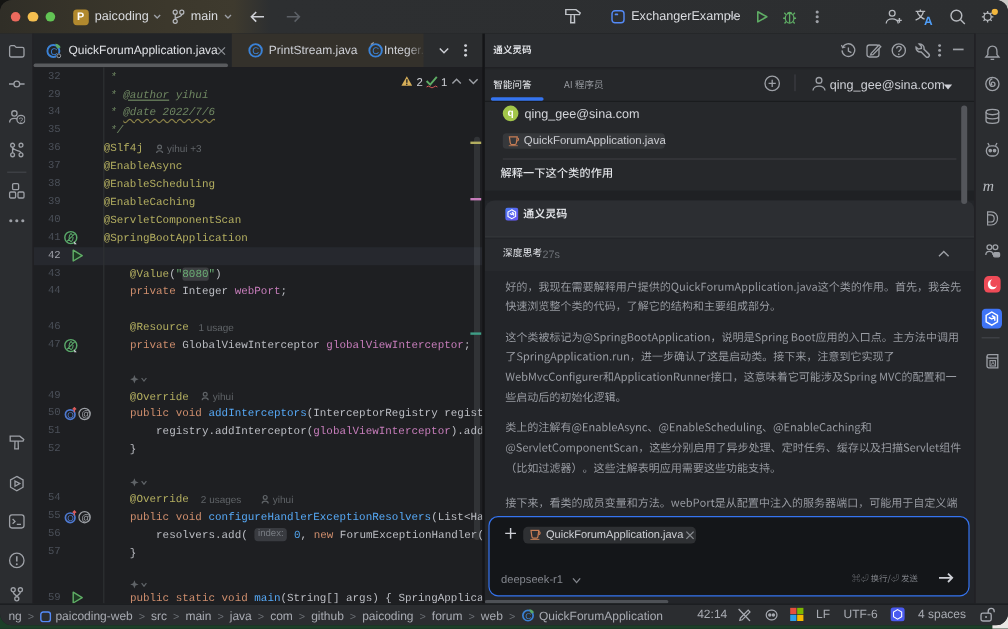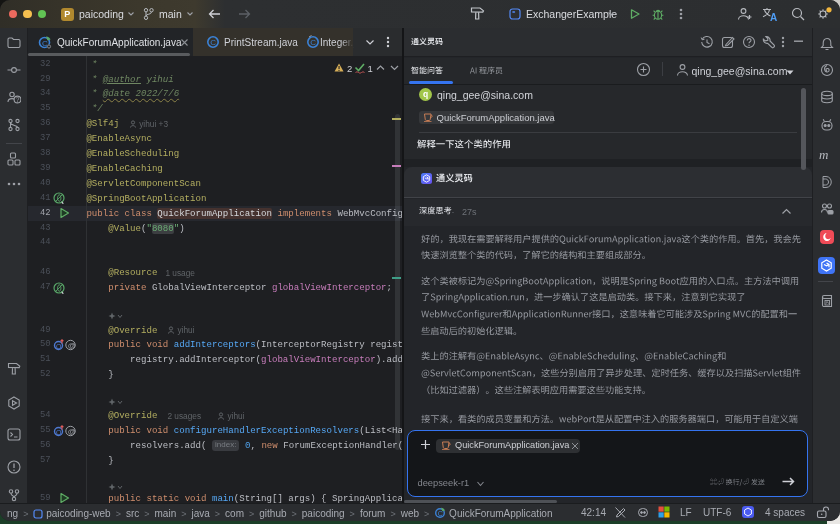--- a/index.html
+++ b/index.html
@@ -182,24 +182,24 @@
       <div class="abs mono" style="left:58.4px;top:75.1px"><span style="color:#b3ae60;text-align:center;">@EnableAsync</span></div>
       <div class="abs mono" style="left:0;top:90.0px;width:22.5px;text-align:right;color:#4b5059;font-size:8.8px">38</div>
       <div class="abs mono" style="left:58.4px;top:90.0px"><span style="color:#b3ae60;">@EnableScheduling</span></div>
       <div class="abs mono" style="left:0;top:104.9px;width:22.5px;text-align:right;color:#4b5059;font-size:8.8px">39</div>
       <div class="abs mono" style="left:58.4px;top:104.9px"><span style="color:#b3ae60;">@EnableCaching</span></div>
       <div class="abs mono" style="left:0;top:119.8px;width:22.5px;text-align:right;color:#4b5059;font-size:8.8px">40</div>
       <div class="abs mono" style="left:58.4px;top:119.8px"><span style="color:#b3ae60;">@ServletComponentScan</span></div>
       <div class="abs mono" style="left:0;top:134.7px;width:22.5px;text-align:right;color:#4b5059;font-size:8.8px">41</div>
       <div class="abs mono" style="left:58.4px;top:134.7px"><span style="color:#b3ae60;">@SpringBootApplication</span></div>
       <div class="abs mono" style="left:0;top:149.6px;width:22.5px;text-align:right;color:#a1a3ab;font-size:8.8px">42</div>
-      <div class="abs mono" style="left:58.4px;top:149.6px"><span style="color:#cf8e6d;">public class </span><span style="color:#bcbec4;background:#45322f;border-radius:2px;color:#d5d8dc;">QuickForumApplication</span><span style="color:#bcbec4;"> </span><span style="color:#cf8e6d;">implements</span><span style="color:#bcbec4;"> WebMvcConfig</span></div>
       <div class="abs mono" style="left:0;top:164.5px;width:22.5px;text-align:right;color:#4b5059;font-size:8.8px">43</div>
       <div class="abs mono" style="left:58.4px;top:164.5px"><span style="color:#b3ae60;">    @Value</span><span style="color:#bcbec4;">(</span><span style="color:#6aab73;">"</span><span style="color:#6aab73;background:#3c3e41;border-radius:2px;">8080</span><span style="color:#6aab73;">"</span><span style="color:#bcbec4;">)</span></div>
       <div class="abs mono" style="left:0;top:179.4px;width:22.5px;text-align:right;color:#4b5059;font-size:8.8px">44</div>
+      <div class="abs mono" style="left:58.4px;top:179.4px"><span style="color:#bcbec4;">    </span><span style="color:#cf8e6d;">private</span><span style="color:#bcbec4;"> Integer </span><span style="color:#c77dbb;">webPort</span><span style="color:#bcbec4;">;</span></div>
       <div class="abs mono" style="left:0;top:209.2px;width:22.5px;text-align:right;color:#4b5059;font-size:8.8px">46</div>
       <div class="abs mono" style="left:58.4px;top:209.2px"><span style="color:#b3ae60;">    @Resource</span></div>
       <div class="abs mono" style="left:0;top:224.1px;width:22.5px;text-align:right;color:#4b5059;font-size:8.8px">47</div>
       <div class="abs mono" style="left:58.4px;top:224.1px"><span style="color:#bcbec4;">    </span><span style="color:#cf8e6d;">private</span><span style="color:#bcbec4;"> GlobalViewInterceptor </span><span style="color:#c77dbb;">globalViewInterceptor</span><span style="color:#bcbec4;">;</span></div>
       <div class="abs mono" style="left:0;top:266.5px;width:22.5px;text-align:right;color:#4b5059;font-size:8.8px">49</div>
       <div class="abs mono" style="left:58.4px;top:266.5px"><span style="color:#b3ae60;">    @Override</span></div>
       <div class="abs mono" style="left:0;top:281.4px;width:22.5px;text-align:right;color:#4b5059;font-size:8.8px">50</div>
       <div class="abs mono" style="left:58.4px;top:281.4px"><span style="color:#bcbec4;">    </span><span style="color:#cf8e6d;">public void </span><span style="color:#56a8f5;">addInterceptors</span><span style="color:#bcbec4;">(InterceptorRegistry regist</span></div>
       <div class="abs mono" style="left:0;top:296.3px;width:22.5px;text-align:right;color:#4b5059;font-size:8.8px">51</div>
       <div class="abs mono" style="left:58.4px;top:296.3px"><span style="color:#bcbec4;">        registry.addInterceptor(</span><span style="color:#c77dbb;">globalViewInterceptor</span><span style="color:#bcbec4;">).add</span></div>
@@ -379,21 +379,21 @@
         <svg width="38" height="10.1" style="overflow:visible;display:block" viewBox="0 0 38 10.1">
           <path transform="translate(0,7.36)" fill="#dfe1e5" d="M0.4 -6.8C1.0 -6.3 1.7 -5.7 2.0 -5.2L2.8 -6.0C2.5 -6.4 1.7 -7.0 1.2 -7.5ZM2.5 -4.3H0.3V-3.3H1.5V-1.1C1.1 -0.9 0.6 -0.6 0.2 -0.1L0.9 0.8C1.3 0.2 1.7 -0.3 2.0 -0.3C2.2 -0.3 2.5 -0.0 2.9 0.2C3.5 0.5 4.3 0.6 5.4 0.6C6.4 0.6 8.0 0.6 8.7 0.5C8.7 0.3 8.9 -0.2 9.0 -0.5C8.0 -0.4 6.5 -0.3 5.5 -0.3C4.5 -0.3 3.6 -0.4 3.0 -0.7C2.8 -0.8 2.7 -1.0 2.5 -1.1ZM3.4 -7.5V-6.7H6.7C6.4 -6.5 6.2 -6.3 5.9 -6.2C5.5 -6.4 5.1 -6.5 4.7 -6.7L4.0 -6.1C4.4 -5.9 4.9 -5.7 5.3 -5.5H3.3V-0.7H4.4V-2.1H5.4V-0.8H6.4V-2.1H7.5V-1.7C7.5 -1.6 7.5 -1.6 7.4 -1.6C7.2 -1.6 6.9 -1.6 6.6 -1.6C6.8 -1.3 6.9 -1.0 6.9 -0.7C7.5 -0.7 7.9 -0.7 8.2 -0.9C8.5 -1.0 8.5 -1.2 8.5 -1.7V-5.5H7.3L7.3 -5.5L6.8 -5.8C7.5 -6.1 8.1 -6.6 8.5 -7.1L7.9 -7.6L7.6 -7.5ZM7.5 -4.7V-4.2H6.4V-4.7ZM4.4 -3.4H5.4V-2.9H4.4ZM4.4 -4.2V-4.7H5.4V-4.2ZM7.5 -3.4V-2.9H6.4V-3.4Z M12.7 -7.5C13.1 -6.8 13.5 -5.8 13.7 -5.2L14.7 -5.6C14.5 -6.2 14.1 -7.1 13.7 -7.8ZM16.3 -7.1C15.9 -5.4 15.1 -3.9 13.8 -2.6C12.8 -3.7 12.0 -5.1 11.4 -6.6L10.4 -6.3C11.0 -4.5 11.8 -3.1 13.0 -1.9C12.0 -1.1 10.9 -0.5 9.5 -0.1C9.7 0.1 9.9 0.6 10.0 0.8C11.6 0.4 12.8 -0.3 13.8 -1.1C14.8 -0.3 16.0 0.4 17.4 0.8C17.6 0.5 17.9 0.0 18.2 -0.2C16.8 -0.6 15.7 -1.1 14.7 -1.9C16.0 -3.2 16.9 -4.9 17.5 -6.8Z M20.2 -3.4C20.0 -2.8 19.7 -2.1 19.2 -1.7L20.1 -1.1C20.6 -1.6 20.9 -2.4 21.2 -3.1ZM25.6 -3.5C25.4 -2.9 25.0 -2.1 24.7 -1.7L25.5 -1.2C25.8 -1.6 26.2 -2.3 26.6 -2.9ZM22.4 -3.8C22.3 -1.9 22.0 -0.6 18.6 -0.1C18.9 0.2 19.1 0.6 19.2 0.9C21.5 0.4 22.6 -0.3 23.1 -1.4C23.8 -0.2 24.9 0.5 26.7 0.8C26.9 0.5 27.1 0.0 27.4 -0.2C25.2 -0.4 24.0 -1.3 23.5 -2.8C23.5 -3.1 23.6 -3.4 23.6 -3.8ZM19.5 -7.5V-6.6H25.3V-6.1H19.9V-5.4H25.3V-4.9H19.5V-4.0H26.3V-7.5Z M31.5 -2.0V-1.0H34.7V-2.0ZM32.1 -6.0C32.0 -5.0 31.9 -3.7 31.7 -2.9H32.0L35.2 -2.9C35.1 -1.2 34.9 -0.5 34.7 -0.3C34.6 -0.2 34.5 -0.2 34.4 -0.2C34.2 -0.2 33.8 -0.2 33.5 -0.2C33.6 0.1 33.7 0.5 33.8 0.8C34.2 0.8 34.6 0.8 34.9 0.8C35.2 0.7 35.4 0.6 35.6 0.4C35.9 0.0 36.1 -1.0 36.3 -3.4C36.3 -3.5 36.3 -3.8 36.3 -3.8H35.3C35.5 -5.0 35.6 -6.3 35.7 -7.3L34.9 -7.4L34.7 -7.3H31.6V-6.3H34.5C34.5 -5.6 34.4 -4.7 34.3 -3.8H32.9C33.0 -4.5 33.1 -5.3 33.1 -5.9ZM28.0 -7.4V-6.4H29.0C28.7 -5.2 28.4 -4.1 27.8 -3.3C27.9 -3.0 28.1 -2.3 28.2 -2.0C28.3 -2.1 28.4 -2.3 28.6 -2.5V0.4H29.5V-0.3H31.1V-4.5H29.5C29.7 -5.1 29.9 -5.8 30.0 -6.4H31.3V-7.4ZM29.5 -3.6H30.2V-1.3H29.5Z"></path>
         </svg>
       </div>
       <div class="abs" style="left:0;top:171px;width:408px;height:27px;background:#27292d"></div>
       <div class="abs" style="left:15.9px;top:179.4px">
         <svg width="34" height="9.0" style="overflow:visible;display:block" viewBox="0 0 34 9.0">
           <path transform="translate(0,6.56)" fill="#d3d5da" d="M2.7 -6.5V-4.9H3.4V-5.8H6.9V-5.0H7.6V-6.5ZM4.1 -5.4C3.7 -4.8 3.2 -4.2 2.6 -3.8C2.7 -3.7 3.0 -3.4 3.1 -3.3C3.7 -3.7 4.4 -4.5 4.8 -5.1ZM5.4 -5.1C6.0 -4.6 6.6 -3.8 6.9 -3.3L7.5 -3.8C7.2 -4.2 6.5 -4.9 5.9 -5.4ZM0.6 -6.2C1.1 -6.0 1.7 -5.6 2.0 -5.4L2.4 -6.1C2.1 -6.3 1.5 -6.6 1.0 -6.8ZM0.3 -4.0C0.8 -3.8 1.4 -3.4 1.7 -3.1L2.1 -3.8C1.8 -4.0 1.1 -4.4 0.6 -4.6ZM0.4 0.0 1.0 0.6C1.4 -0.2 1.9 -1.2 2.3 -2.0L1.8 -2.6C1.4 -1.6 0.8 -0.6 0.4 0.0ZM4.7 -3.8V-3.0H2.6V-2.3H4.3C3.8 -1.4 3.0 -0.7 2.2 -0.3C2.3 -0.2 2.6 0.1 2.7 0.3C3.5 -0.1 4.2 -0.9 4.7 -1.7V0.6H5.5V-1.7C6.0 -0.9 6.6 -0.2 7.3 0.2C7.4 0.0 7.7 -0.2 7.9 -0.4C7.1 -0.8 6.4 -1.5 5.9 -2.3H7.6V-3.0H5.5V-3.8Z M11.4 -5.2V-4.6H10.1V-4.0H11.4V-2.6H14.6V-4.0H15.9V-4.6H14.6V-5.2H13.9V-4.6H12.1V-5.2ZM13.9 -4.0V-3.2H12.1V-4.0ZM14.3 -1.6C13.9 -1.2 13.5 -0.9 13.0 -0.7C12.4 -0.9 12.0 -1.2 11.7 -1.6ZM10.2 -2.2V-1.6H11.2L10.9 -1.5C11.2 -1.0 11.6 -0.7 12.1 -0.4C11.4 -0.2 10.6 -0.1 9.8 -0.0C10.0 0.2 10.1 0.5 10.2 0.6C11.1 0.5 12.1 0.3 12.9 0.0C13.7 0.4 14.6 0.6 15.7 0.7C15.8 0.5 16.0 0.2 16.1 0.0C15.3 -0.1 14.5 -0.2 13.8 -0.4C14.5 -0.8 15.0 -1.3 15.4 -2.0L14.9 -2.2L14.8 -2.2ZM12.0 -6.8C12.1 -6.6 12.2 -6.4 12.3 -6.1H9.2V-3.9C9.2 -2.7 9.1 -0.9 8.5 0.3C8.7 0.4 9.0 0.6 9.2 0.7C9.8 -0.6 10.0 -2.6 10.0 -3.9V-5.4H16.0V-6.1H13.2C13.1 -6.4 13.0 -6.7 12.8 -7.0Z M18.7 -2.0V-0.5C18.7 0.3 19.0 0.5 20.0 0.5C20.2 0.5 21.3 0.5 21.5 0.5C22.3 0.5 22.5 0.2 22.6 -0.9C22.4 -1.0 22.1 -1.1 21.9 -1.2C21.9 -0.3 21.8 -0.2 21.4 -0.2C21.2 -0.2 20.2 -0.2 20.0 -0.2C19.6 -0.2 19.5 -0.2 19.5 -0.5V-2.0ZM19.5 -2.2C20.1 -1.9 20.8 -1.4 21.2 -1.0L21.7 -1.6C21.4 -1.9 20.6 -2.4 20.0 -2.7ZM22.4 -1.9C22.9 -1.2 23.3 -0.4 23.5 0.2L24.3 -0.1C24.1 -0.7 23.6 -1.5 23.1 -2.1ZM17.6 -2.1C17.5 -1.4 17.1 -0.6 16.8 -0.1L17.4 0.2C17.9 -0.3 18.1 -1.1 18.3 -1.8ZM17.6 -6.6V-2.8H23.4V-6.6ZM18.3 -4.4H20.1V-3.5H18.3ZM20.9 -4.4H22.6V-3.5H20.9ZM18.3 -5.9H20.1V-5.0H18.3ZM20.9 -5.9H22.6V-5.0H20.9Z M31.4 -6.6C31.1 -6.2 30.8 -5.8 30.4 -5.5V-6.0H28.7V-6.9H27.9V-6.0H25.9V-5.4H27.9V-4.6H25.2V-3.9H28.3C27.3 -3.2 26.1 -2.6 24.9 -2.2C25.0 -2.0 25.2 -1.7 25.2 -1.5C26.0 -1.8 26.7 -2.1 27.4 -2.5C27.2 -2.0 26.9 -1.5 26.7 -1.2H30.3C30.2 -0.6 30.1 -0.2 29.9 -0.1C29.8 -0.0 29.7 -0.0 29.5 -0.0C29.3 -0.0 28.6 -0.0 28.0 -0.1C28.2 0.1 28.3 0.4 28.3 0.6C28.9 0.6 29.4 0.7 29.7 0.6C30.1 0.6 30.3 0.6 30.5 0.4C30.8 0.1 31.0 -0.4 31.2 -1.5C31.2 -1.6 31.2 -1.8 31.2 -1.8H27.8L28.2 -2.6H31.5V-3.2H28.5C28.8 -3.4 29.2 -3.6 29.5 -3.9H32.3V-4.6H30.4C31.0 -5.1 31.5 -5.6 32.0 -6.2ZM28.7 -4.6V-5.4H30.3C30.0 -5.1 29.6 -4.8 29.3 -4.6Z"></path>
         </svg>
       </div>
-      <div class="abs" style="left:48px;top:179px;font-size:9px;color:#6e7278">·&nbsp;&nbsp; 27s</div>
+      <div class="abs" style="left:38px;top:179px;font-size:9px;color:#6e7278">·&nbsp;&nbsp; 27s</div>
       <svg class="abs" style="left:377px;top:180px" width="11" height="7">
         <path d="M1.5 5.5 L5.5 1.5 L9.5 5.5" stroke="#9da0a6" stroke-width="1.2" fill="none"></path>
       </svg>
       <div class="abs" style="left:17.2px;top:206.5px">
         <svg width="381" height="10.1" style="overflow:visible;display:block" viewBox="0 0 381 10.1">
           <path transform="translate(0,7.36)" fill="#9a9da4" d="M0.6 -2.7C1.1 -2.4 1.6 -2.0 2.1 -1.6C1.6 -0.8 1.0 -0.2 0.2 0.2C0.4 0.3 0.6 0.6 0.7 0.7C1.4 0.3 2.1 -0.3 2.6 -1.1C3.0 -0.8 3.3 -0.4 3.6 -0.1L4.0 -0.7C3.8 -1.0 3.4 -1.4 3.0 -1.7C3.4 -2.8 3.8 -4.1 3.9 -5.8L3.5 -5.9L3.4 -5.8H2.0C2.2 -6.5 2.3 -7.1 2.3 -7.7L1.7 -7.7C1.6 -7.1 1.5 -6.5 1.4 -5.8H0.4V-5.2H1.2C1.0 -4.3 0.8 -3.3 0.6 -2.7ZM3.2 -5.2C3.1 -4.0 2.8 -3.0 2.4 -2.2C2.1 -2.5 1.7 -2.7 1.4 -3.0C1.5 -3.6 1.7 -4.4 1.9 -5.2ZM6.1 -4.9V-3.8H3.9V-3.2H6.1V-0.1C6.1 0.0 6.0 0.1 5.9 0.1C5.7 0.1 5.2 0.1 4.7 0.1C4.8 0.3 4.9 0.6 4.9 0.7C5.7 0.7 6.1 0.7 6.4 0.6C6.7 0.5 6.8 0.3 6.8 -0.1V-3.2H8.8V-3.8H6.8V-4.7C7.4 -5.3 8.1 -6.1 8.6 -6.8L8.1 -7.1L7.9 -7.0H4.4V-6.4H7.4C7.1 -5.9 6.6 -5.3 6.1 -4.9Z M14.3 -3.9C14.8 -3.2 15.4 -2.3 15.7 -1.7L16.3 -2.1C16.0 -2.6 15.3 -3.5 14.8 -4.2ZM11.4 -7.7C11.3 -7.3 11.2 -6.7 11.0 -6.2H10.0V0.5H10.6V-0.2H13.2V-6.2H11.7C11.8 -6.6 12.0 -7.2 12.2 -7.6ZM10.6 -5.6H12.6V-3.7H10.6ZM10.6 -0.9V-3.1H12.6V-0.9ZM14.7 -7.8C14.4 -6.5 13.9 -5.2 13.3 -4.4C13.4 -4.3 13.7 -4.1 13.9 -4.0C14.2 -4.5 14.5 -5.0 14.7 -5.6H17.1C17.0 -2.0 16.8 -0.5 16.5 -0.2C16.4 -0.1 16.3 -0.1 16.1 -0.1C15.9 -0.1 15.4 -0.1 14.8 -0.1C14.9 0.1 15.0 0.3 15.0 0.5C15.5 0.6 16.0 0.6 16.4 0.6C16.7 0.5 16.9 0.5 17.1 0.2C17.5 -0.3 17.6 -1.7 17.7 -5.9C17.7 -6.0 17.7 -6.3 17.7 -6.3H15.0C15.1 -6.7 15.3 -7.2 15.4 -7.6Z M19.8 1.0C20.8 0.6 21.4 -0.1 21.4 -1.1C21.4 -1.7 21.2 -2.2 20.7 -2.2C20.3 -2.2 20.0 -1.9 20.0 -1.5C20.0 -1.1 20.3 -0.8 20.6 -0.8L20.8 -0.9C20.8 -0.2 20.4 0.2 19.6 0.5Z M34.1 -7.1C34.6 -6.7 35.2 -6.0 35.5 -5.5L36.1 -5.9C35.8 -6.4 35.1 -7.0 34.6 -7.5ZM35.3 -3.9C34.9 -3.3 34.5 -2.8 34.0 -2.2C33.9 -2.9 33.8 -3.6 33.7 -4.4H36.3V-5.0H33.6C33.5 -5.8 33.5 -6.7 33.5 -7.7H32.8C32.8 -6.7 32.8 -5.9 32.9 -5.0H30.8V-6.6C31.3 -6.7 31.9 -6.9 32.3 -7.0L31.8 -7.6C30.9 -7.3 29.5 -7.0 28.2 -6.8C28.3 -6.6 28.3 -6.4 28.4 -6.2C28.9 -6.3 29.5 -6.4 30.1 -6.5V-5.0H28.1V-4.4H30.1V-2.7L28.0 -2.3L28.2 -1.6L30.1 -2.0V-0.2C30.1 0.0 30.0 0.0 29.9 0.1C29.7 0.1 29.2 0.1 28.6 0.0C28.7 0.2 28.8 0.6 28.8 0.7C29.6 0.7 30.1 0.7 30.4 0.6C30.7 0.5 30.8 0.3 30.8 -0.2V-2.2L32.5 -2.6L32.4 -3.2L30.8 -2.9V-4.4H32.9C33.1 -3.3 33.2 -2.4 33.5 -1.7C32.8 -1.0 32.1 -0.5 31.3 -0.2C31.4 -0.0 31.6 0.2 31.7 0.4C32.4 0.0 33.1 -0.4 33.7 -1.0C34.1 0.1 34.7 0.8 35.4 0.8C36.1 0.8 36.4 0.3 36.5 -1.2C36.3 -1.3 36.0 -1.4 35.9 -1.6C35.8 -0.4 35.7 0.1 35.5 0.1C35.0 0.1 34.6 -0.5 34.3 -1.5C34.9 -2.2 35.4 -2.9 35.9 -3.7Z M40.8 -7.3V-2.4H41.4V-6.7H44.2V-2.4H44.9V-7.3ZM37.2 -0.9 37.4 -0.2C38.2 -0.5 39.4 -0.9 40.5 -1.2L40.4 -1.8L39.2 -1.5V-3.8H40.2V-4.4H39.2V-6.5H40.4V-7.1H37.3V-6.5H38.5V-4.4H37.4V-3.8H38.5V-1.3C38.0 -1.1 37.6 -1.0 37.2 -0.9ZM42.5 -5.9V-4.1C42.5 -2.7 42.2 -0.9 39.9 0.3C40.0 0.4 40.2 0.6 40.3 0.8C41.8 -0.0 42.5 -1.1 42.9 -2.2V-0.3C42.9 0.3 43.1 0.5 43.8 0.5H44.6C45.4 0.5 45.5 0.1 45.6 -1.3C45.4 -1.4 45.2 -1.5 45.0 -1.6C45.0 -0.3 44.9 -0.0 44.6 -0.0H43.8C43.6 -0.0 43.5 -0.1 43.5 -0.4V-2.5H43.0C43.1 -3.1 43.1 -3.6 43.1 -4.1V-5.9Z M49.6 -7.7C49.5 -7.3 49.3 -6.8 49.1 -6.3H46.6V-5.6H48.8C48.2 -4.5 47.4 -3.4 46.3 -2.6C46.5 -2.5 46.6 -2.2 46.7 -2.0C47.1 -2.3 47.5 -2.6 47.8 -2.9V0.7H48.5V-3.7C48.9 -4.3 49.3 -5.0 49.6 -5.6H54.6V-6.3H49.9C50.0 -6.7 50.2 -7.1 50.3 -7.6ZM51.5 -5.2V-3.4H49.4V-2.7H51.5V-0.1H49.1V0.5H54.6V-0.1H52.2V-2.7H54.3V-3.4H52.2V-5.2Z M57.0 -5.3V-4.8H59.0V-5.3ZM56.8 -4.3V-3.8H59.0V-4.3ZM60.6 -4.3V-3.8H62.8V-4.3ZM60.6 -5.3V-4.8H62.6V-5.3ZM55.9 -6.3V-4.5H56.5V-5.8H59.4V-3.6H60.1V-5.8H63.1V-4.5H63.7V-6.3H60.1V-6.8H63.2V-7.4H56.4V-6.8H59.4V-6.3ZM56.5 -2.1V0.7H57.2V-1.5H58.5V0.7H59.2V-1.5H60.6V0.7H61.2V-1.5H62.6V0.0C62.6 0.1 62.6 0.2 62.5 0.2C62.4 0.2 62.1 0.2 61.7 0.2C61.8 0.3 61.9 0.6 62.0 0.7C62.4 0.7 62.8 0.7 63.0 0.6C63.3 0.5 63.3 0.4 63.3 0.0V-2.1H59.8L60.1 -2.7H63.8V-3.3H55.8V-2.7H59.4C59.3 -2.5 59.2 -2.3 59.2 -2.1Z M70.6 -2.1C70.3 -1.6 69.9 -1.2 69.3 -0.9C68.6 -1.0 67.9 -1.2 67.3 -1.3C67.4 -1.5 67.7 -1.8 67.9 -2.1ZM65.5 -5.9V-3.6H68.0C67.8 -3.3 67.7 -3.0 67.5 -2.7H64.9V-2.1H67.1C66.8 -1.7 66.4 -1.3 66.1 -0.9C66.9 -0.8 67.7 -0.6 68.4 -0.5C67.5 -0.1 66.3 0.0 64.9 0.1C65.1 0.3 65.2 0.5 65.2 0.7C67.0 0.6 68.3 0.3 69.4 -0.2C70.5 0.1 71.6 0.4 72.3 0.7L72.9 0.2C72.2 -0.1 71.2 -0.4 70.1 -0.7C70.7 -1.0 71.1 -1.5 71.3 -2.1H73.1V-2.7H68.3C68.4 -3.0 68.6 -3.2 68.7 -3.4L68.3 -3.6H72.6V-5.9H70.4V-6.7H73.0V-7.3H65.0V-6.7H67.5V-5.9ZM68.2 -6.7H69.7V-5.9H68.2ZM66.1 -5.4H67.5V-4.1H66.1ZM68.2 -5.4H69.7V-4.1H68.2ZM70.4 -5.4H71.9V-4.1H70.4Z M76.0 -4.9V-3.7H75.2V-4.9ZM76.5 -4.9H77.3V-3.7H76.5ZM75.1 -5.4C75.2 -5.7 75.4 -6.0 75.5 -6.4H76.7C76.6 -6.0 76.5 -5.7 76.3 -5.4ZM75.3 -7.7C75.1 -6.6 74.5 -5.5 73.9 -4.8C74.0 -4.7 74.3 -4.5 74.4 -4.4L74.6 -4.6V-2.9C74.6 -1.9 74.5 -0.5 73.9 0.4C74.1 0.5 74.3 0.7 74.4 0.8C74.8 0.1 75.0 -0.7 75.1 -1.5H76.0V0.2H76.5V-1.5H77.3V-0.1C77.3 0.0 77.3 0.1 77.2 0.1C77.1 0.1 76.9 0.1 76.6 0.1C76.6 0.2 76.7 0.5 76.7 0.7C77.2 0.7 77.5 0.6 77.7 0.5C77.9 0.4 77.9 0.2 77.9 -0.0V-5.4H77.0C77.2 -5.8 77.4 -6.3 77.5 -6.7L77.1 -6.9L77.0 -6.9H75.8C75.8 -7.1 75.9 -7.4 76.0 -7.6ZM76.0 -3.2V-2.0H75.2C75.2 -2.3 75.2 -2.6 75.2 -2.9V-3.2ZM76.5 -3.2H77.3V-2.0H76.5ZM79.0 -4.2C78.8 -3.5 78.5 -2.7 78.1 -2.2C78.3 -2.1 78.6 -2.0 78.7 -1.9C78.8 -2.1 79.0 -2.4 79.1 -2.8H80.2V-1.7H78.3V-1.0H80.2V0.7H80.8V-1.0H82.4V-1.7H80.8V-2.8H82.2V-3.4H80.8V-4.3H80.2V-3.4H79.4C79.5 -3.6 79.5 -3.9 79.6 -4.1ZM78.3 -7.3V-6.7H79.6C79.4 -5.8 79.0 -5.1 78.1 -4.6C78.2 -4.5 78.4 -4.3 78.5 -4.2C79.6 -4.7 80.0 -5.6 80.2 -6.7H81.5C81.5 -5.6 81.4 -5.2 81.3 -5.1C81.2 -5.0 81.2 -5.0 81.0 -5.0C80.9 -5.0 80.6 -5.0 80.2 -5.0C80.3 -4.8 80.3 -4.6 80.4 -4.4C80.7 -4.4 81.1 -4.4 81.3 -4.4C81.5 -4.4 81.7 -4.5 81.8 -4.7C82.0 -4.9 82.1 -5.5 82.2 -7.0C82.2 -7.1 82.2 -7.3 82.2 -7.3Z M83.4 -6.1C83.6 -5.7 83.9 -5.2 84.0 -4.8L84.5 -5.0C84.4 -5.3 84.1 -5.9 83.8 -6.3ZM86.3 -6.4C86.1 -6.0 85.9 -5.4 85.6 -5.0L86.1 -4.8C86.3 -5.2 86.6 -5.7 86.8 -6.2ZM87.1 -7.2V-6.6H87.5C87.8 -6.0 88.2 -5.5 88.7 -5.0C88.0 -4.6 87.3 -4.3 86.6 -4.0V-4.4H85.4V-6.8C85.9 -6.9 86.4 -7.0 86.8 -7.1L86.4 -7.6C85.7 -7.4 84.3 -7.2 83.2 -7.1C83.3 -7.0 83.3 -6.8 83.4 -6.6C83.8 -6.7 84.3 -6.7 84.8 -6.7V-4.4H83.3V-3.8H84.7C84.3 -2.9 83.7 -1.8 83.1 -1.3C83.2 -1.1 83.4 -0.8 83.4 -0.6C83.9 -1.1 84.4 -2.0 84.8 -2.8V0.7H85.4V-3.0C85.8 -2.6 86.2 -2.1 86.4 -1.8L86.8 -2.3C86.6 -2.5 85.7 -3.4 85.4 -3.7V-3.8H86.6V-4.0C86.7 -3.9 86.9 -3.6 87.0 -3.5C87.7 -3.7 88.5 -4.1 89.2 -4.6C89.8 -4.1 90.6 -3.7 91.4 -3.5C91.5 -3.7 91.7 -3.9 91.8 -4.1C91.0 -4.2 90.3 -4.5 89.7 -4.9C90.4 -5.5 91.1 -6.2 91.5 -7.1L91.1 -7.3L90.9 -7.2ZM90.5 -6.6C90.2 -6.1 89.7 -5.7 89.2 -5.3C88.8 -5.7 88.4 -6.1 88.1 -6.6ZM88.8 -3.8V-2.9H87.2V-2.3H88.8V-1.4H86.8V-0.8H88.8V0.7H89.5V-0.8H91.5V-1.4H89.5V-2.3H91.2V-2.9H89.5V-3.8Z M93.4 -7.1V-3.7C93.4 -2.4 93.3 -0.8 92.3 0.3C92.5 0.4 92.7 0.6 92.8 0.8C93.5 0.0 93.8 -1.1 94.0 -2.1H96.3V0.7H97.0V-2.1H99.5V-0.2C99.5 -0.0 99.4 0.0 99.2 0.0C99.1 0.0 98.4 0.0 97.8 0.0C97.9 0.2 98.0 0.5 98.0 0.7C98.9 0.7 99.4 0.7 99.7 0.6C100.1 0.5 100.2 0.2 100.2 -0.2V-7.1ZM94.1 -6.4H96.3V-4.9H94.1ZM99.5 -6.4V-4.9H97.0V-6.4ZM94.1 -4.3H96.3V-2.7H94.1C94.1 -3.1 94.1 -3.4 94.1 -3.7ZM99.5 -4.3V-2.7H97.0V-4.3Z M103.5 -5.7H108.3V-3.8H103.5L103.5 -4.3ZM105.3 -7.6C105.4 -7.2 105.6 -6.7 105.8 -6.3H102.8V-4.3C102.8 -2.9 102.6 -1.0 101.5 0.4C101.7 0.5 102.0 0.7 102.1 0.8C103.0 -0.3 103.3 -1.8 103.4 -3.2H108.3V-2.6H109.0V-6.3H106.1L106.5 -6.4C106.4 -6.8 106.1 -7.4 105.9 -7.8Z M114.8 -5.7H117.9V-4.9H114.8ZM114.8 -6.9H117.9V-6.2H114.8ZM114.2 -7.4V-4.4H118.5V-7.4ZM114.3 -2.7C114.2 -1.4 113.8 -0.3 113.0 0.3C113.1 0.4 113.4 0.6 113.5 0.7C114.0 0.3 114.3 -0.3 114.6 -1.0C115.2 0.3 116.2 0.6 117.5 0.6H119.1C119.1 0.4 119.2 0.1 119.3 -0.0C119.0 -0.0 117.8 -0.0 117.5 -0.0C117.2 -0.0 116.9 -0.0 116.7 -0.1V-1.5H118.6V-2.1H116.7V-3.2H119.0V-3.8H113.7V-3.2H116.0V-0.2C115.5 -0.5 115.1 -0.9 114.8 -1.7C114.9 -2.0 114.9 -2.3 115.0 -2.7ZM111.9 -7.7V-5.9H110.8V-5.2H111.9V-3.2C111.4 -3.1 111.0 -2.9 110.7 -2.8L110.8 -2.2L111.9 -2.5V-0.1C111.9 0.0 111.9 0.0 111.8 0.0C111.6 0.0 111.3 0.0 110.9 0.0C111.0 0.2 111.1 0.5 111.1 0.7C111.7 0.7 112.0 0.7 112.2 0.5C112.5 0.4 112.6 0.2 112.6 -0.1V-2.7L113.6 -3.1L113.5 -3.7L112.6 -3.4V-5.2H113.6V-5.9H112.6V-7.7Z M124.1 -1.6C123.7 -0.9 123.0 -0.2 122.4 0.3C122.6 0.4 122.8 0.6 122.9 0.7C123.6 0.2 124.3 -0.6 124.7 -1.4ZM126.2 -1.3C126.8 -0.7 127.4 0.2 127.8 0.7L128.3 0.4C128.0 -0.2 127.3 -1.0 126.7 -1.6ZM122.1 -7.7C121.6 -6.3 120.7 -4.9 119.8 -4.0C119.9 -3.9 120.1 -3.5 120.2 -3.3C120.5 -3.7 120.8 -4.0 121.1 -4.5V0.7H121.8V-5.5C122.1 -6.2 122.5 -6.8 122.7 -7.5ZM126.3 -7.6V-5.8H124.5V-7.6H123.9V-5.8H122.7V-5.1H123.9V-2.8H122.5V-2.2H128.4V-2.8H127.0V-5.1H128.3V-5.8H127.0V-7.6ZM124.5 -5.1H126.3V-2.8H124.5Z M133.9 -3.9C134.4 -3.2 135.0 -2.3 135.3 -1.7L135.9 -2.1C135.6 -2.6 134.9 -3.5 134.4 -4.2ZM131.0 -7.7C130.9 -7.3 130.8 -6.7 130.6 -6.2H129.6V0.5H130.2V-0.2H132.8V-6.2H131.3C131.4 -6.6 131.6 -7.2 131.8 -7.6ZM130.2 -5.6H132.2V-3.7H130.2ZM130.2 -0.9V-3.1H132.2V-0.9ZM134.3 -7.8C134.0 -6.5 133.5 -5.2 132.9 -4.4C133.0 -4.3 133.3 -4.1 133.5 -4.0C133.8 -4.5 134.1 -5.0 134.3 -5.6H136.7C136.6 -2.0 136.4 -0.5 136.1 -0.2C136.0 -0.1 135.9 -0.1 135.7 -0.1C135.5 -0.1 135.0 -0.1 134.4 -0.1C134.5 0.1 134.6 0.3 134.6 0.5C135.1 0.6 135.6 0.6 136.0 0.6C136.3 0.5 136.5 0.5 136.7 0.2C137.1 -0.3 137.2 -1.7 137.3 -5.9C137.3 -6.0 137.3 -6.3 137.3 -6.3H134.6C134.7 -6.7 134.9 -7.2 135.0 -7.6Z M141.4 -0.6C140.2 -0.6 139.4 -1.7 139.4 -3.4C139.4 -5.1 140.2 -6.1 141.4 -6.1C142.6 -6.1 143.4 -5.1 143.4 -3.4C143.4 -1.7 142.6 -0.6 141.4 -0.6ZM143.5 1.7C143.9 1.7 144.2 1.6 144.4 1.5L144.3 0.9C144.1 0.9 143.9 1.0 143.6 1.0C142.8 1.0 142.2 0.7 141.9 0.1C143.3 -0.2 144.3 -1.5 144.3 -3.4C144.3 -5.6 143.1 -6.9 141.4 -6.9C139.7 -6.9 138.5 -5.6 138.5 -3.4C138.5 -1.4 139.5 -0.1 141.0 0.1C141.4 1.0 142.2 1.7 143.5 1.7Z M147.1 0.1C147.8 0.1 148.3 -0.2 148.8 -0.8H148.8L148.9 0.0H149.6V-5.0H148.7V-1.5C148.3 -0.9 147.9 -0.6 147.4 -0.6C146.7 -0.6 146.4 -1.0 146.4 -1.9V-5.0H145.6V-1.8C145.6 -0.6 146.1 0.1 147.1 0.1Z M151.3 0.0H152.1V-5.0H151.3ZM151.7 -6.0C152.0 -6.0 152.2 -6.2 152.2 -6.6C152.2 -6.9 152.0 -7.1 151.7 -7.1C151.3 -7.1 151.1 -6.9 151.1 -6.6C151.1 -6.2 151.3 -6.0 151.7 -6.0Z M155.8 0.1C156.4 0.1 156.9 -0.1 157.4 -0.5L157.0 -1.1C156.7 -0.8 156.3 -0.6 155.8 -0.6C154.9 -0.6 154.3 -1.3 154.3 -2.5C154.3 -3.6 154.9 -4.4 155.9 -4.4C156.2 -4.4 156.6 -4.2 156.9 -4.0L157.3 -4.5C156.9 -4.8 156.5 -5.1 155.8 -5.1C154.5 -5.1 153.4 -4.2 153.4 -2.5C153.4 -0.8 154.4 0.1 155.8 0.1Z M158.5 0.0H159.3V-1.3L160.2 -2.4L161.7 0.0H162.6L160.7 -3.0L162.4 -5.0H161.5L159.3 -2.4H159.3V-7.3H158.5Z M163.6 0.0H164.5V-3.0H167.1V-3.7H164.5V-6.0H167.5V-6.7H163.6Z M170.6 0.1C171.8 0.1 172.9 -0.8 172.9 -2.5C172.9 -4.2 171.8 -5.1 170.6 -5.1C169.4 -5.1 168.3 -4.2 168.3 -2.5C168.3 -0.8 169.4 0.1 170.6 0.1ZM170.6 -0.6C169.7 -0.6 169.1 -1.3 169.1 -2.5C169.1 -3.6 169.7 -4.4 170.6 -4.4C171.4 -4.4 172.0 -3.6 172.0 -2.5C172.0 -1.3 171.4 -0.6 170.6 -0.6Z M174.2 0.0H175.1V-3.2C175.4 -4.1 175.9 -4.4 176.3 -4.4C176.5 -4.4 176.6 -4.3 176.8 -4.3L177.0 -5.0C176.8 -5.1 176.6 -5.1 176.4 -5.1C175.9 -5.1 175.4 -4.7 175.0 -4.1H175.0L174.9 -5.0H174.2Z M179.2 0.1C179.9 0.1 180.4 -0.2 180.9 -0.8H180.9L181.0 0.0H181.7V-5.0H180.8V-1.5C180.4 -0.9 180.0 -0.6 179.5 -0.6C178.8 -0.6 178.6 -1.0 178.6 -1.9V-5.0H177.7V-1.8C177.7 -0.6 178.2 0.1 179.2 0.1Z M183.4 0.0H184.2V-3.6C184.7 -4.1 185.1 -4.4 185.5 -4.4C186.1 -4.4 186.4 -4.0 186.4 -3.1V0.0H187.2V-3.6C187.7 -4.1 188.1 -4.4 188.5 -4.4C189.1 -4.4 189.4 -4.0 189.4 -3.1V0.0H190.3V-3.2C190.3 -4.4 189.8 -5.1 188.7 -5.1C188.1 -5.1 187.6 -4.7 187.1 -4.2C186.9 -4.8 186.5 -5.1 185.7 -5.1C185.1 -5.1 184.6 -4.7 184.2 -4.3H184.1L184.1 -5.0H183.4Z M191.1 0.0H191.9L192.6 -2.1H195.0L195.7 0.0H196.6L194.3 -6.7H193.4ZM192.8 -2.7 193.1 -3.8C193.4 -4.5 193.6 -5.3 193.8 -6.1H193.8C194.1 -5.3 194.3 -4.5 194.5 -3.8L194.8 -2.7Z M197.5 2.1H198.3V0.4L198.3 -0.5C198.7 -0.1 199.2 0.1 199.7 0.1C200.8 0.1 201.8 -0.9 201.8 -2.6C201.8 -4.1 201.1 -5.1 199.9 -5.1C199.3 -5.1 198.7 -4.8 198.3 -4.4H198.3L198.2 -5.0H197.5ZM199.5 -0.6C199.2 -0.6 198.8 -0.7 198.3 -1.1V-3.7C198.8 -4.2 199.2 -4.4 199.6 -4.4C200.6 -4.4 201.0 -3.7 201.0 -2.6C201.0 -1.3 200.4 -0.6 199.5 -0.6Z M203.2 2.1H204.0V0.4L204.0 -0.5C204.5 -0.1 204.9 0.1 205.4 0.1C206.5 0.1 207.6 -0.9 207.6 -2.6C207.6 -4.1 206.9 -5.1 205.6 -5.1C205.0 -5.1 204.4 -4.8 204.0 -4.4H204.0L203.9 -5.0H203.2ZM205.2 -0.6C204.9 -0.6 204.5 -0.7 204.0 -1.1V-3.7C204.5 -4.2 204.9 -4.4 205.4 -4.4C206.3 -4.4 206.7 -3.7 206.7 -2.6C206.7 -1.3 206.1 -0.6 205.2 -0.6Z M209.8 0.1C210.0 0.1 210.1 0.1 210.3 0.0L210.1 -0.6C210.0 -0.6 210.0 -0.6 210.0 -0.6C209.8 -0.6 209.7 -0.7 209.7 -0.9V-7.3H208.9V-1.0C208.9 -0.3 209.1 0.1 209.8 0.1Z M211.5 0.0H212.3V-5.0H211.5ZM211.9 -6.0C212.3 -6.0 212.5 -6.2 212.5 -6.6C212.5 -6.9 212.3 -7.1 211.9 -7.1C211.6 -7.1 211.4 -6.9 211.4 -6.6C211.4 -6.2 211.6 -6.0 211.9 -6.0Z M216.0 0.1C216.6 0.1 217.2 -0.1 217.6 -0.5L217.2 -1.1C216.9 -0.8 216.5 -0.6 216.1 -0.6C215.2 -0.6 214.5 -1.3 214.5 -2.5C214.5 -3.6 215.2 -4.4 216.1 -4.4C216.5 -4.4 216.8 -4.2 217.1 -4.0L217.5 -4.5C217.2 -4.8 216.7 -5.1 216.1 -5.1C214.8 -5.1 213.7 -4.2 213.7 -2.5C213.7 -0.8 214.7 0.1 216.0 0.1Z M219.9 0.1C220.5 0.1 221.0 -0.2 221.5 -0.6H221.6L221.6 0.0H222.3V-3.1C222.3 -4.3 221.8 -5.1 220.6 -5.1C219.8 -5.1 219.1 -4.8 218.6 -4.5L219.0 -3.9C219.3 -4.2 219.9 -4.4 220.5 -4.4C221.3 -4.4 221.5 -3.8 221.5 -3.2C219.4 -2.9 218.4 -2.4 218.4 -1.3C218.4 -0.4 219.0 0.1 219.9 0.1ZM220.1 -0.6C219.6 -0.6 219.2 -0.8 219.2 -1.4C219.2 -2.0 219.8 -2.4 221.5 -2.6V-1.2C221.0 -0.8 220.6 -0.6 220.1 -0.6Z M225.5 0.1C225.8 0.1 226.1 0.0 226.4 -0.1L226.2 -0.7C226.1 -0.6 225.8 -0.6 225.7 -0.6C225.1 -0.6 224.9 -0.9 224.9 -1.5V-4.3H226.2V-5.0H224.9V-6.4H224.2L224.1 -5.0L223.3 -4.9V-4.3H224.0V-1.5C224.0 -0.5 224.4 0.1 225.5 0.1Z M227.4 0.0H228.2V-5.0H227.4ZM227.8 -6.0C228.1 -6.0 228.4 -6.2 228.4 -6.6C228.4 -6.9 228.1 -7.1 227.8 -7.1C227.5 -7.1 227.2 -6.9 227.2 -6.6C227.2 -6.2 227.5 -6.0 227.8 -6.0Z M231.8 0.1C233.1 0.1 234.1 -0.8 234.1 -2.5C234.1 -4.2 233.1 -5.1 231.8 -5.1C230.6 -5.1 229.5 -4.2 229.5 -2.5C229.5 -0.8 230.6 0.1 231.8 0.1ZM231.8 -0.6C231.0 -0.6 230.4 -1.3 230.4 -2.5C230.4 -3.6 231.0 -4.4 231.8 -4.4C232.7 -4.4 233.3 -3.6 233.3 -2.5C233.3 -1.3 232.7 -0.6 231.8 -0.6Z M235.5 0.0H236.3V-3.6C236.8 -4.1 237.2 -4.4 237.7 -4.4C238.3 -4.4 238.6 -4.0 238.6 -3.1V0.0H239.5V-3.2C239.5 -4.4 239.0 -5.1 237.9 -5.1C237.3 -5.1 236.7 -4.7 236.3 -4.3H236.2L236.2 -5.0H235.5Z M241.5 0.1C241.8 0.1 242.1 -0.1 242.1 -0.5C242.1 -0.9 241.8 -1.2 241.5 -1.2C241.2 -1.2 240.9 -0.9 240.9 -0.5C240.9 -0.1 241.2 0.1 241.5 0.1Z M243.1 2.2C244.1 2.2 244.5 1.6 244.5 0.6V-5.0H243.7V0.6C243.7 1.2 243.5 1.6 243.0 1.6C242.9 1.6 242.7 1.5 242.6 1.5L242.4 2.1C242.6 2.2 242.8 2.2 243.1 2.2ZM244.1 -6.0C244.4 -6.0 244.6 -6.2 244.6 -6.6C244.6 -6.9 244.4 -7.1 244.1 -7.1C243.7 -7.1 243.5 -6.9 243.5 -6.6C243.5 -6.2 243.7 -6.0 244.1 -6.0Z M247.3 0.1C247.9 0.1 248.5 -0.2 249.0 -0.6H249.0L249.1 0.0H249.8V-3.1C249.8 -4.3 249.3 -5.1 248.0 -5.1C247.2 -5.1 246.5 -4.8 246.1 -4.5L246.4 -3.9C246.8 -4.2 247.3 -4.4 247.9 -4.4C248.7 -4.4 248.9 -3.8 248.9 -3.2C246.8 -2.9 245.9 -2.4 245.9 -1.3C245.9 -0.4 246.5 0.1 247.3 0.1ZM247.6 -0.6C247.1 -0.6 246.7 -0.8 246.7 -1.4C246.7 -2.0 247.2 -2.4 248.9 -2.6V-1.2C248.4 -0.8 248.0 -0.6 247.6 -0.6Z M252.4 0.0H253.4L255.2 -5.0H254.4L253.4 -2.2C253.3 -1.7 253.1 -1.2 252.9 -0.7H252.9C252.8 -1.2 252.6 -1.7 252.4 -2.2L251.5 -5.0H250.6Z M257.3 0.1C257.9 0.1 258.5 -0.2 259.0 -0.6H259.0L259.1 0.0H259.7V-3.1C259.7 -4.3 259.2 -5.1 258.0 -5.1C257.2 -5.1 256.5 -4.8 256.1 -4.5L256.4 -3.9C256.8 -4.2 257.3 -4.4 257.9 -4.4C258.7 -4.4 258.9 -3.8 258.9 -3.2C256.8 -2.9 255.8 -2.4 255.8 -1.3C255.8 -0.4 256.5 0.1 257.3 0.1ZM257.5 -0.6C257.0 -0.6 256.7 -0.8 256.7 -1.4C256.7 -2.0 257.2 -2.4 258.9 -2.6V-1.2C258.4 -0.8 258.0 -0.6 257.5 -0.6Z M261.0 -7.0C261.5 -6.5 262.1 -5.9 262.3 -5.5L262.9 -5.9C262.7 -6.3 262.1 -6.9 261.6 -7.3ZM262.8 -4.3H260.9V-3.6H262.1V-0.9C261.7 -0.8 261.3 -0.4 260.8 -0.0L261.3 0.7C261.7 0.1 262.2 -0.3 262.5 -0.3C262.7 -0.3 263.0 -0.1 263.4 0.1C264.0 0.5 264.8 0.6 265.9 0.6C266.8 0.6 268.4 0.5 269.1 0.5C269.1 0.2 269.2 -0.1 269.3 -0.3C268.4 -0.2 266.9 -0.1 265.9 -0.1C264.9 -0.1 264.1 -0.2 263.5 -0.5C263.2 -0.7 263.0 -0.9 262.8 -0.9ZM263.5 -4.7C264.2 -4.2 265.0 -3.6 265.8 -3.0C265.1 -2.3 264.2 -1.8 263.1 -1.4C263.3 -1.3 263.5 -1.0 263.6 -0.8C264.7 -1.3 265.6 -1.8 266.3 -2.6C267.1 -2.0 267.8 -1.3 268.3 -0.8L268.8 -1.4C268.3 -1.8 267.6 -2.5 266.7 -3.1C267.3 -3.8 267.7 -4.6 268.0 -5.6H269.2V-6.3H266.2L266.6 -6.5C266.5 -6.8 266.2 -7.4 266.0 -7.8L265.3 -7.6C265.5 -7.2 265.8 -6.7 265.9 -6.3H263.2V-5.6H267.3C267.0 -4.8 266.7 -4.1 266.2 -3.5C265.4 -4.1 264.7 -4.7 264.0 -5.1Z M273.9 -5.0V0.7H274.6V-5.0ZM274.3 -7.7C273.4 -6.2 271.7 -4.9 270.0 -4.1C270.2 -3.9 270.4 -3.7 270.5 -3.5C271.9 -4.2 273.3 -5.2 274.3 -6.5C275.5 -5.1 276.7 -4.2 278.1 -3.5C278.2 -3.7 278.4 -3.9 278.6 -4.1C277.2 -4.8 275.9 -5.6 274.7 -7.0L275.0 -7.5Z M285.7 -7.6C285.5 -7.2 285.1 -6.6 284.8 -6.3L285.4 -6.0C285.7 -6.4 286.1 -6.9 286.5 -7.3ZM280.5 -7.3C280.9 -6.9 281.3 -6.3 281.5 -6.0L282.1 -6.3C282.0 -6.6 281.5 -7.2 281.1 -7.5ZM283.1 -7.7V-5.9H279.5V-5.3H282.6C281.8 -4.5 280.6 -3.9 279.4 -3.6C279.5 -3.5 279.7 -3.2 279.8 -3.0C281.1 -3.4 282.3 -4.1 283.1 -5.0V-3.5H283.8V-4.9C285.0 -4.3 286.3 -3.5 287.1 -3.1L287.4 -3.6C286.7 -4.1 285.4 -4.7 284.2 -5.3H287.5V-5.9H283.8V-7.7ZM283.1 -3.3C283.1 -2.9 283.0 -2.6 283.0 -2.3H279.5V-1.6H282.7C282.2 -0.8 281.3 -0.2 279.3 0.1C279.4 0.3 279.6 0.6 279.7 0.7C282.0 0.3 283.0 -0.4 283.5 -1.6C284.2 -0.3 285.4 0.5 287.3 0.7C287.4 0.5 287.6 0.2 287.7 0.1C286.1 -0.1 284.8 -0.7 284.2 -1.6H287.5V-2.3H283.7C283.8 -2.6 283.8 -2.9 283.9 -3.3Z M293.2 -3.9C293.7 -3.2 294.3 -2.3 294.6 -1.7L295.2 -2.1C294.9 -2.6 294.2 -3.5 293.7 -4.2ZM290.3 -7.7C290.2 -7.3 290.1 -6.7 289.9 -6.2H288.9V0.5H289.5V-0.2H292.1V-6.2H290.5C290.7 -6.6 290.9 -7.2 291.0 -7.6ZM289.5 -5.6H291.4V-3.7H289.5ZM289.5 -0.9V-3.1H291.4V-0.9ZM293.6 -7.8C293.3 -6.5 292.8 -5.2 292.2 -4.4C292.3 -4.3 292.6 -4.1 292.7 -4.0C293.0 -4.5 293.3 -5.0 293.6 -5.6H296.0C295.8 -2.0 295.7 -0.5 295.4 -0.2C295.3 -0.1 295.2 -0.1 295.0 -0.1C294.8 -0.1 294.2 -0.1 293.6 -0.1C293.8 0.1 293.8 0.3 293.9 0.5C294.4 0.6 294.9 0.6 295.2 0.6C295.6 0.5 295.8 0.5 296.0 0.2C296.4 -0.3 296.5 -1.7 296.6 -5.9C296.6 -6.0 296.6 -6.3 296.6 -6.3H293.8C294.0 -6.7 294.1 -7.2 294.2 -7.6Z M302.1 -7.6C301.7 -6.3 300.9 -4.9 300.1 -4.1C300.2 -4.0 300.5 -3.7 300.6 -3.6C301.1 -4.1 301.5 -4.8 301.9 -5.5H302.6V0.7H303.3V-1.5H306.0V-2.2H303.3V-3.6H305.9V-4.2H303.3V-5.5H306.1V-6.2H302.3C302.5 -6.6 302.6 -7.0 302.8 -7.4ZM299.9 -7.7C299.4 -6.3 298.5 -4.9 297.6 -4.0C297.7 -3.9 297.9 -3.5 298.0 -3.3C298.3 -3.7 298.6 -4.0 298.9 -4.4V0.7H299.6V-5.5C300.0 -6.1 300.3 -6.8 300.6 -7.5Z M307.9 -7.1V-3.7C307.9 -2.4 307.8 -0.8 306.8 0.3C306.9 0.4 307.2 0.6 307.3 0.8C308.0 0.0 308.3 -1.1 308.5 -2.1H310.8V0.7H311.5V-2.1H314.0V-0.2C314.0 -0.0 313.9 0.0 313.7 0.0C313.5 0.0 312.9 0.0 312.3 0.0C312.4 0.2 312.5 0.5 312.5 0.7C313.4 0.7 313.9 0.7 314.2 0.6C314.5 0.5 314.6 0.2 314.6 -0.2V-7.1ZM308.6 -6.4H310.8V-4.9H308.6ZM314.0 -6.4V-4.9H311.5V-6.4ZM308.6 -4.3H310.8V-2.7H308.5C308.6 -3.1 308.6 -3.4 308.6 -3.7ZM314.0 -4.3V-2.7H311.5V-4.3Z M317.5 -2.2C316.7 -2.2 316.1 -1.6 316.1 -0.8C316.1 -0.1 316.7 0.6 317.5 0.6C318.2 0.6 318.9 -0.1 318.9 -0.8C318.9 -1.6 318.2 -2.2 317.5 -2.2ZM317.5 0.1C317.0 0.1 316.5 -0.3 316.5 -0.8C316.5 -1.4 317.0 -1.8 317.5 -1.8C318.0 -1.8 318.4 -1.4 318.4 -0.8C318.4 -0.3 318.0 0.1 317.5 0.1Z M327.1 -2.9H331.8V-1.9H327.1ZM327.1 -3.4V-4.3H331.8V-3.4ZM327.1 -1.4H331.8V-0.4H327.1ZM327.0 -7.5C327.3 -7.2 327.6 -6.8 327.8 -6.5H325.4V-5.8H329.1C329.0 -5.5 328.9 -5.2 328.9 -5.0H326.4V0.7H327.1V0.2H331.8V0.7H332.5V-5.0H329.6L329.9 -5.8H333.6V-6.5H331.3C331.5 -6.8 331.8 -7.2 332.1 -7.5L331.3 -7.7C331.1 -7.4 330.8 -6.8 330.5 -6.5H328.1L328.5 -6.7C328.3 -7.0 327.9 -7.4 327.6 -7.8Z M338.3 -7.7V-6.3H336.7C336.8 -6.7 336.9 -7.0 337.0 -7.4L336.3 -7.5C336.1 -6.6 335.7 -5.3 335.0 -4.5C335.2 -4.5 335.5 -4.3 335.6 -4.2C335.9 -4.6 336.2 -5.1 336.4 -5.6H338.3V-3.8H334.6V-3.1H337.0C336.9 -1.6 336.5 -0.4 334.5 0.2C334.7 0.3 334.9 0.6 335.0 0.8C337.1 0.1 337.6 -1.3 337.8 -3.1H339.5V-0.4C339.5 0.4 339.7 0.6 340.5 0.6C340.7 0.6 341.7 0.6 341.8 0.6C342.6 0.6 342.8 0.2 342.9 -1.2C342.7 -1.2 342.4 -1.3 342.2 -1.5C342.2 -0.3 342.1 -0.1 341.8 -0.1C341.6 -0.1 340.8 -0.1 340.6 -0.1C340.3 -0.1 340.2 -0.1 340.2 -0.4V-3.1H342.7V-3.8H339.0V-5.6H342.1V-6.3H339.0V-7.7Z M344.7 1.0C345.7 0.6 346.3 -0.1 346.3 -1.1C346.3 -1.7 346.0 -2.2 345.5 -2.2C345.2 -2.2 344.8 -1.9 344.8 -1.5C344.8 -1.1 345.1 -0.8 345.5 -0.8L345.7 -0.9C345.6 -0.2 345.2 0.2 344.5 0.5Z M359.0 -7.1C359.5 -6.7 360.1 -6.0 360.4 -5.5L361.0 -5.9C360.7 -6.4 360.0 -7.0 359.5 -7.5ZM360.1 -3.9C359.8 -3.3 359.4 -2.8 358.9 -2.2C358.8 -2.9 358.6 -3.6 358.5 -4.4H361.2V-5.0H358.5C358.4 -5.8 358.4 -6.7 358.4 -7.7H357.6C357.6 -6.7 357.7 -5.9 357.8 -5.0H355.7V-6.6C356.2 -6.7 356.7 -6.9 357.2 -7.0L356.7 -7.6C355.8 -7.3 354.3 -7.0 353.0 -6.8C353.1 -6.6 353.2 -6.4 353.3 -6.2C353.8 -6.3 354.4 -6.4 355.0 -6.5V-5.0H353.0V-4.4H355.0V-2.7L352.9 -2.3L353.1 -1.6L355.0 -2.0V-0.2C355.0 0.0 354.9 0.0 354.8 0.1C354.6 0.1 354.0 0.1 353.5 0.0C353.6 0.2 353.7 0.6 353.7 0.7C354.5 0.7 355.0 0.7 355.2 0.6C355.6 0.5 355.7 0.3 355.7 -0.2V-2.2L357.4 -2.6L357.3 -3.2L355.7 -2.9V-4.4H357.8C357.9 -3.3 358.1 -2.4 358.3 -1.7C357.7 -1.0 356.9 -0.5 356.2 -0.2C356.3 -0.0 356.5 0.2 356.6 0.4C357.3 0.0 358.0 -0.4 358.6 -1.0C359.0 0.1 359.6 0.8 360.3 0.8C361.0 0.8 361.2 0.3 361.4 -1.2C361.2 -1.3 360.9 -1.4 360.8 -1.6C360.7 -0.4 360.6 0.1 360.4 0.1C359.9 0.1 359.5 -0.5 359.1 -1.5C359.8 -2.2 360.3 -2.9 360.7 -3.7Z M363.1 0.5C363.5 0.4 364.0 0.4 368.9 -0.0C369.1 0.2 369.3 0.5 369.4 0.7L370.0 0.3C369.6 -0.3 368.7 -1.3 367.9 -2.1L367.3 -1.8C367.7 -1.4 368.0 -1.0 368.4 -0.7L364.2 -0.3C364.8 -0.9 365.5 -1.7 366.1 -2.4H370.1V-3.1H362.5V-2.4H365.1C364.5 -1.6 363.8 -0.9 363.6 -0.7C363.3 -0.4 363.1 -0.2 362.9 -0.2C363.0 0.0 363.1 0.4 363.1 0.5ZM366.3 -7.7C365.5 -6.5 363.9 -5.3 362.1 -4.6C362.2 -4.4 362.5 -4.1 362.6 -4.0C363.1 -4.2 363.6 -4.5 364.1 -4.8V-4.2H368.5V-4.9H364.2C365.0 -5.4 365.7 -6.0 366.3 -6.6C366.9 -6.0 367.6 -5.4 368.5 -4.9C369.0 -4.6 369.5 -4.3 370.1 -4.1C370.2 -4.3 370.4 -4.5 370.5 -4.7C369.0 -5.2 367.5 -6.2 366.7 -7.1L367.0 -7.4Z M375.1 -7.7V-6.3H373.5C373.6 -6.7 373.7 -7.0 373.8 -7.4L373.1 -7.5C372.9 -6.6 372.5 -5.3 371.8 -4.5C372.0 -4.5 372.3 -4.3 372.4 -4.2C372.7 -4.6 373.0 -5.1 373.2 -5.6H375.1V-3.8H371.4V-3.1H373.8C373.7 -1.6 373.3 -0.4 371.3 0.2C371.5 0.3 371.7 0.6 371.8 0.8C373.9 0.1 374.4 -1.3 374.6 -3.1H376.3V-0.4C376.3 0.4 376.5 0.6 377.3 0.6C377.5 0.6 378.5 0.6 378.6 0.6C379.4 0.6 379.6 0.2 379.7 -1.2C379.5 -1.2 379.2 -1.3 379.0 -1.5C379.0 -0.3 378.9 -0.1 378.6 -0.1C378.4 -0.1 377.6 -0.1 377.4 -0.1C377.1 -0.1 377.0 -0.1 377.0 -0.4V-3.1H379.5V-3.8H375.8V-5.6H378.9V-6.3H375.8V-7.7Z"></path>
         </svg>
       </div>
       <div class="abs" style="left:17.2px;top:223.4px">
         <svg width="231" height="10.1" style="overflow:visible;display:block" viewBox="0 0 231 10.1">

